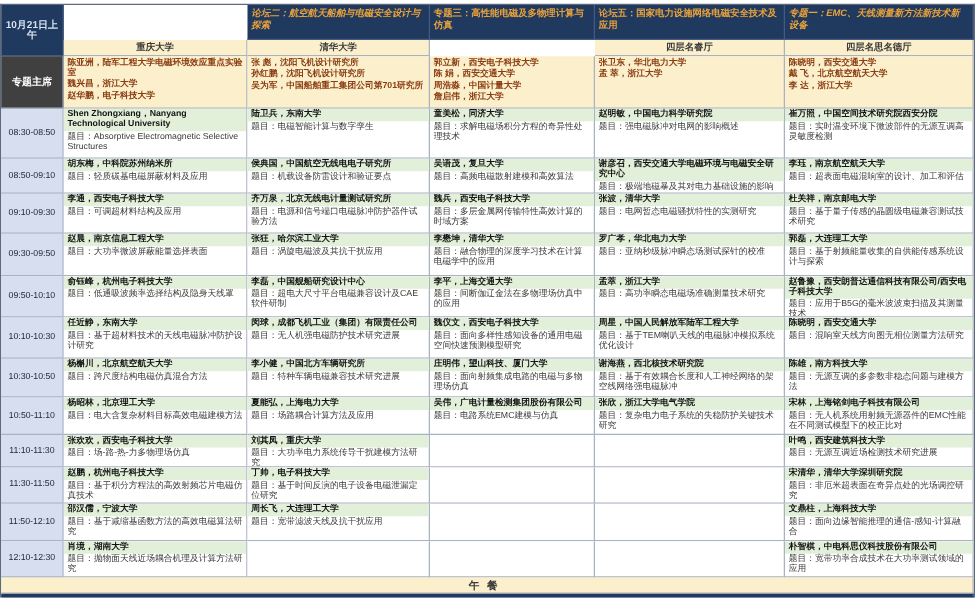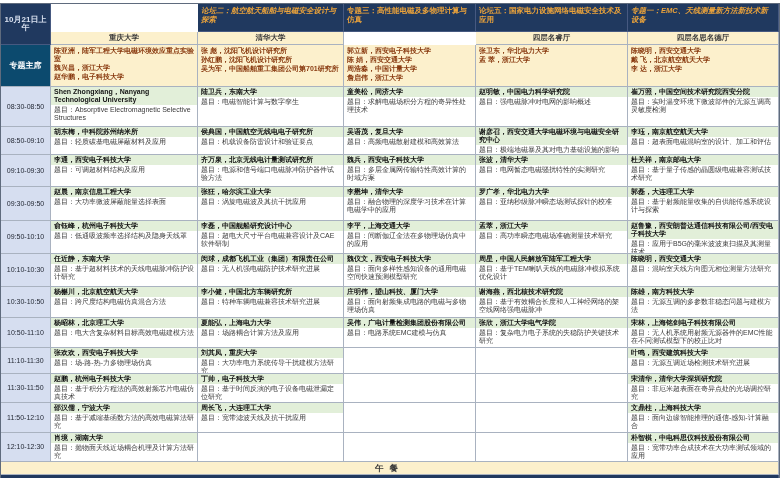--- a/index.html
+++ b/index.html
@@ -8,21 +8,21 @@
   #grid{display:grid;width:780px;box-sizing:border-box;border:1px solid #5f6b7d;background:#fff;}
   .cell{box-sizing:border-box;border-right:1px solid #a9b2c0;border-bottom:1px solid #a9b2c0;
         overflow:hidden;font-size:7px;line-height:8px;color:#2b2b2b;}
   .navy{background:#20395f;border-right:1px solid #465980;border-bottom:1px solid #465980;}
   .date{color:#d9e1f0;display:flex;align-items:center;justify-content:center;
         font-size:8px;font-weight:bold;text-align:center;}
   .title{color:#e9a23b;font-weight:bold;padding:2px 3px;font-size:7.5px;line-height:9px;}
   .room{background:#fcf0cc;text-align:center;font-weight:bold;font-size:7.5px;line-height:12px;color:#3a3a3a;}
   .chairs{background:#fcf0cc;color:#8a3c12;font-weight:bold;padding:2px 3px;}
   .chairs div{margin-bottom:1px;}
-  .chairlabel{background:#0c4a6e;color:#ffffff;display:flex;align-items:center;justify-content:center;
+  .chairlabel{background:#404040;color:#ffffff;display:flex;align-items:center;justify-content:center;
         font-weight:bold;font-size:8px;}
   .time{background:#d6def0;display:flex;align-items:center;justify-content:center;
         font-size:7px;color:#1f2430;text-align:center;}
   .talk{background:#ffffff;}
   .speaker{background:#e2efd9;font-weight:bold;padding:1px 3px;color:#141414;}
   .ttl{padding:1px 3px;color:#3a3a3a;}
   .lunch{background:#fcf0cc;display:flex;align-items:center;justify-content:center;
         font-weight:bold;font-size:8.5px;color:#3a3a3a;letter-spacing:6px;}
   .bottom{background:#20395f;}
 </style>

